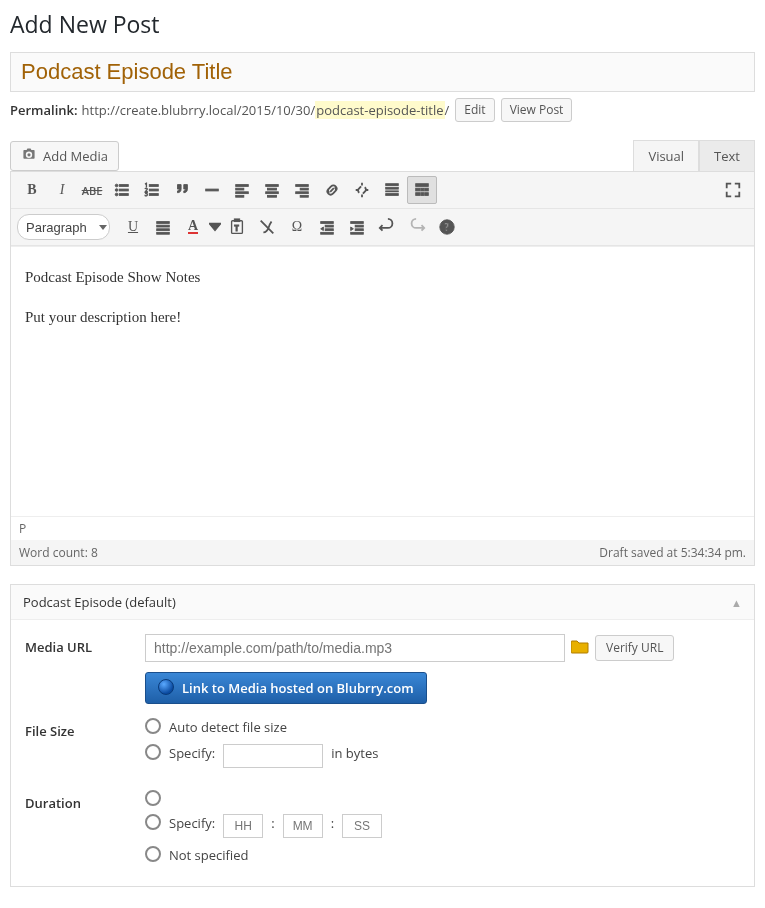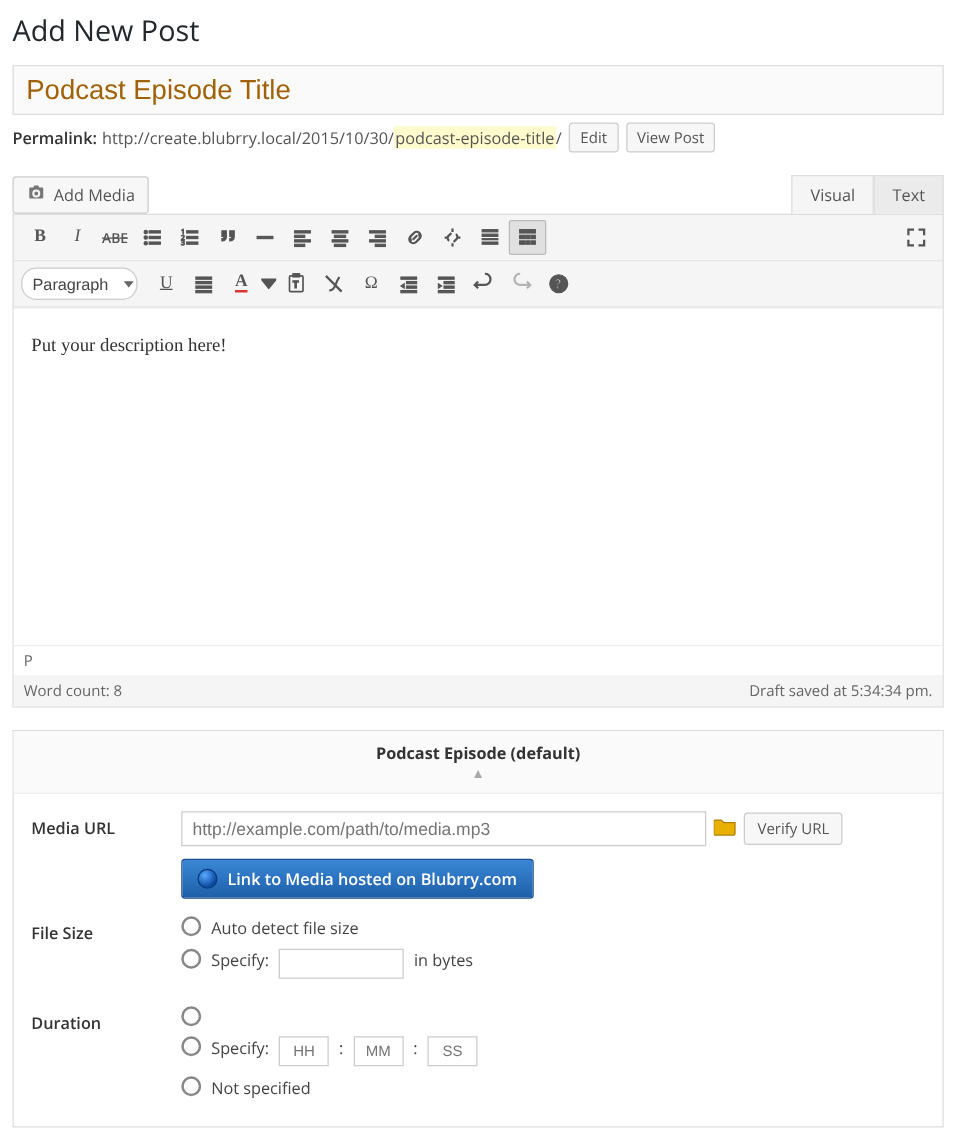--- a/index.html
+++ b/index.html
@@ -146,44 +146,43 @@
   .metabox {
     border:1px solid #ddd;
     margin-top:18px;
     background:#fff;
   }
   .metabox-header {
     background:#fafafa;
     border-bottom:1px solid #eee;
     padding:8px 12px;
     display:flex; justify-content:space-between; align-items:center;
-    font-weight:700; color:#333;
+    font-weight:400; color:#333;
     cursor:pointer;
-    flex-direction:column;
   }
   .metabox-header .toggle {
     color:#aaa; font-size:11px;
   }
   .metabox-body {
     padding:14px 14px 10px 14px;
   }
   .field-row { display:flex; align-items:flex-start; margin-bottom:14px; }
   .field-row > label.lbl {
     width:120px; font-weight:600; color:#333; font-size:13px;
     padding-top:4px;
   }
   .field-row .controls { flex:1; }
   .media-input {
     width:420px; height:28px;
     border:1px solid #ccc; padding:3px 8px;
     font-size:14px; color:#333; background:#fff;
   }
   .flex-inline { display:flex; align-items:center; gap:6px; flex-wrap:wrap;}
   .blubrry-btn {
-    display:inline-flex; align-items:center; gap:8px;
+    display:inline-flex; align-items:flex-start; gap:8px;
     background: linear-gradient(#3a87d6, #1e5fa8);
     border:1px solid #1a4f8c;
     color:#fff; font-weight:600;
     padding:6px 12px; border-radius:3px;
     font-size:13px; cursor:pointer;
     margin-top:10px;
   }
   .blubrry-btn .orb {
     width:16px; height:16px; border-radius:50%;
     background: radial-gradient(circle at 35% 30%, #5aa9ff, #0a4aa0 70%);
@@ -431,20 +430,21 @@
     </span>
     <span class="tb-btn">
       <svg viewBox="0 0 20 20">
           <circle cx="10" cy="10" r="8" fill="#555"></circle>
           <text x="7" y="14" fill="#fff" font-size="11" font-weight="700">?</text>
         </svg>
     </span>
   </div>
 
   <div class="editor-content">
+    <p>Podcast Episode Show Notes</p>
     <p>Put your description here!</p>
   </div>
 
   <div class="status-row">P</div>
 
   <div class="footer-row">
     <span>Word count: 8</span>
     <span>Draft saved at 5:34:34 pm.</span>
   </div>
 </div>

